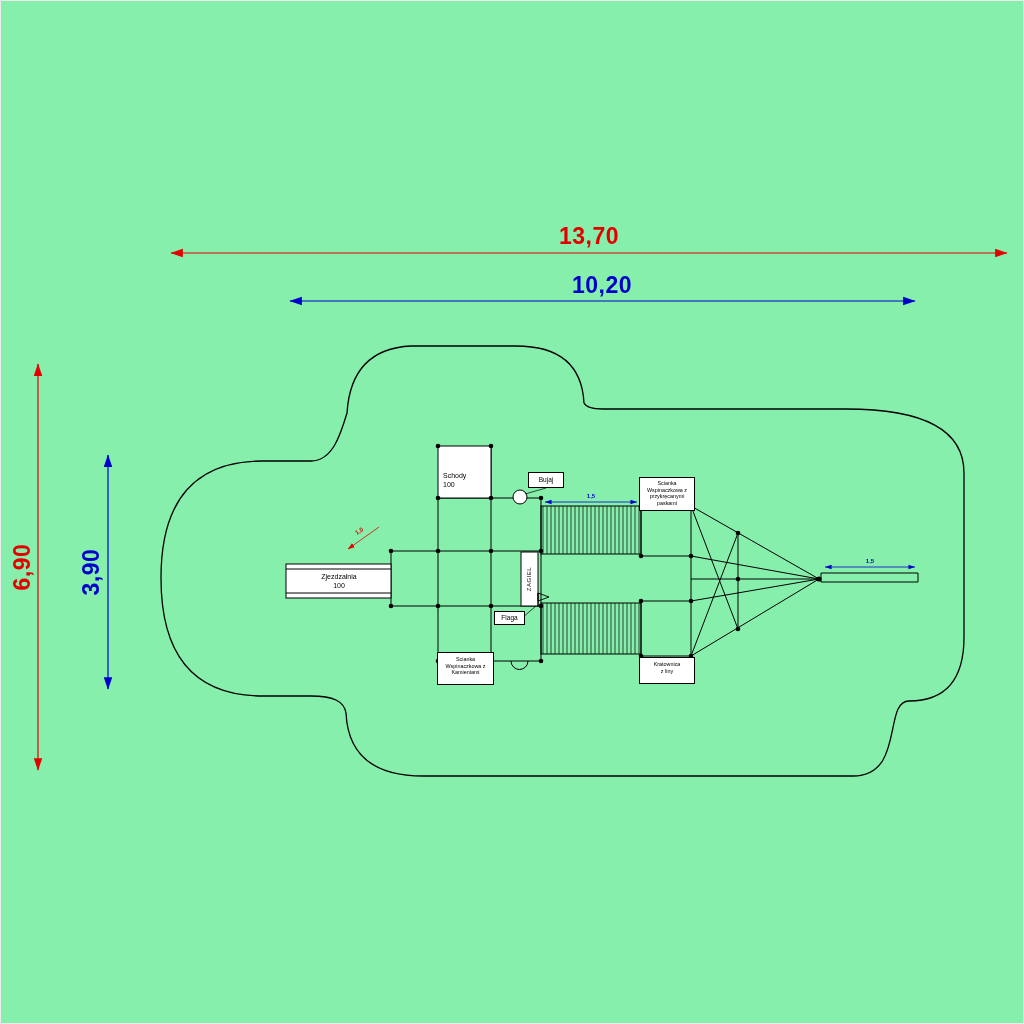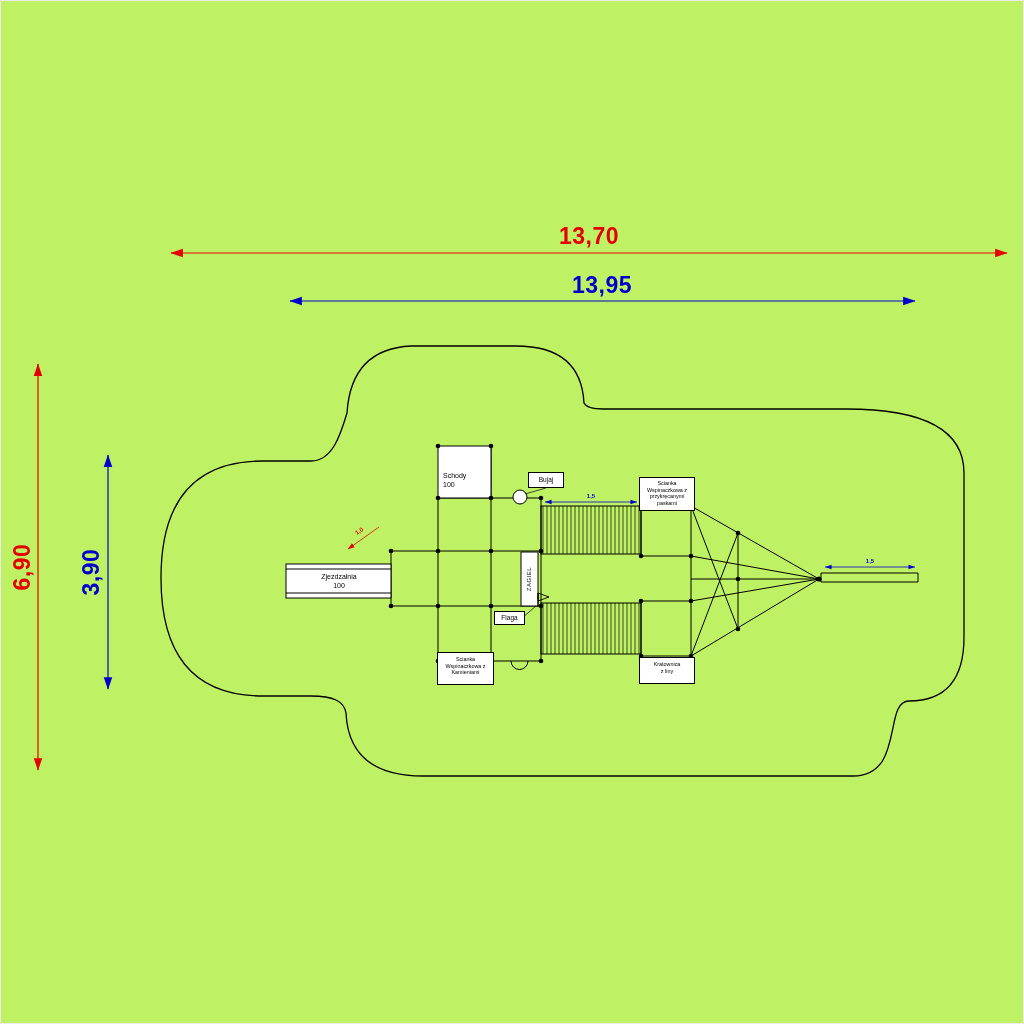--- a/index.html
+++ b/index.html
@@ -1,17 +1,17 @@
 <!DOCTYPE html>
 <html><head>
 <meta charset="utf-8">
 <style>
   html,body{margin:0;padding:0;background:#ffffff;}
   .canvas{
-    position:relative;width:1024px;height:1024px;background:#bef264;
+    position:relative;width:1024px;height:1024px;background:#86efac;
     font-family:"Liberation Sans",sans-serif;overflow:hidden;
     border:1px solid #ececec;box-sizing:border-box;
   }
   svg{position:absolute;left:0;top:0;}
   .txt{position:absolute;white-space:pre-line;color:#000;}
   .center{transform:translate(-50%,-50%);}
   .rot90{transform:translate(-50%,-50%) rotate(-90deg);}
   .dim{font-size:23px;font-weight:bold;letter-spacing:0.5px;}
   .red{color:#e50000;}
   .blue{color:#0000cc;}
@@ -163,21 +163,21 @@
         <circle cx="690" cy="655" r="2.3"></circle>
       <circle cx="737" cy="532" r="2.3"></circle>
         <circle cx="737" cy="578" r="2.3"></circle>
         <circle cx="737" cy="628" r="2.3"></circle>
       <circle cx="818" cy="578" r="2.6"></circle>
     </g>
   </svg>
 
   <div class="txt dim red center" style="left:588px;top:235px;">13,70</div>
 
-  <div class="txt dim blue center" style="left:601px;top:284px;">13,95</div>
+  <div class="txt dim blue center" style="left:601px;top:284px;">10,20</div>
 
   <div class="txt dim red rot90" style="left:21px;top:566px;">6,90</div>
 
   <div class="txt dim blue rot90" style="left:90px;top:571px;">3,90</div>
 
   <div class="txt mini blue center" style="left:590px;top:495px;">1,5</div>
 
   <div class="txt mini blue center" style="left:869px;top:560px;">1,5</div>
 
   <div class="txt mini red" style="left:354px;top:527px;transform:rotate(-33deg);">1,0</div>

